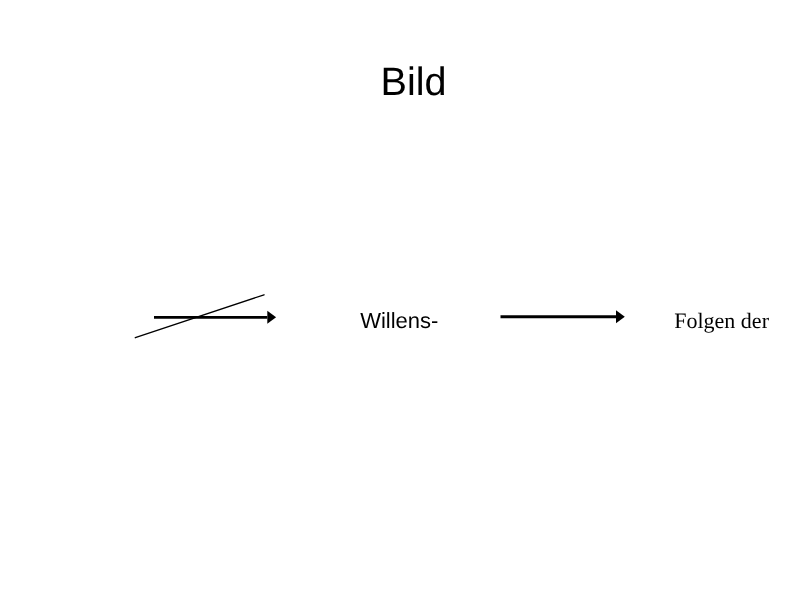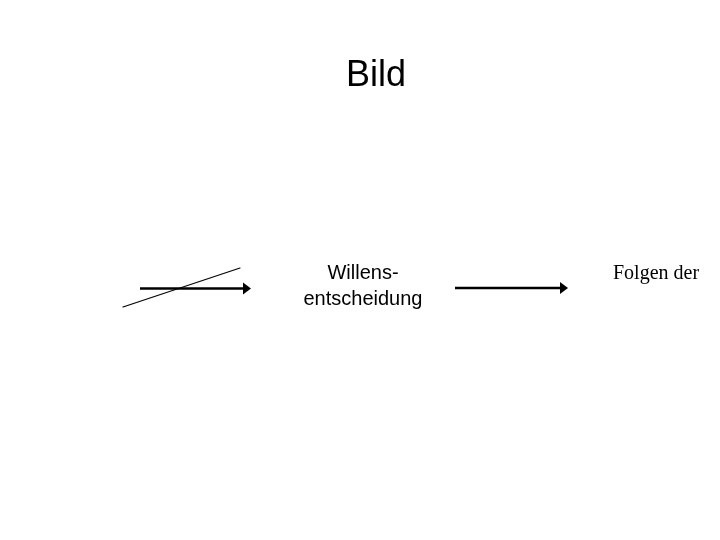--- a/index.html
+++ b/index.html
@@ -36,20 +36,21 @@
     position: absolute;
     text-align: center;
     font-size: 20px;
     line-height: 26px;
     font-weight: 400;
     color: #000000;
   }
   .flow-label .line {
     display: block;
     white-space: pre;
+    margin-top: 20px;
   }
   #label-willensentscheidung {
     left: 278px;
     top: 259px;
     width: 170px;
   }
   #label-folgen-der-handlung {
     left: 586px;
     top: 259px;
     width: 140px;
@@ -90,21 +91,20 @@
       </g>
       <g>
         <line x1="28" y1="30.5" x2="131" y2="30.5" stroke="#000000" stroke-width="2.6" stroke-linecap="butt"></line>
         <polygon points="131,24.6 139,30.5 131,36.4" fill="#000000"></polygon>
       </g>
     </svg>
   </div>
 
   <div class="flow-label" id="label-willensentscheidung">
     <span class="line">Willens-</span>
-    <span class="line">entscheidung</span>
   </div>
 
   <div class="connector" id="connector-two">
     <svg width="130" height="32" viewBox="0 0 130 32" xmlns="http://www.w3.org/2000/svg">
       <g>
         <line x1="7" y1="16" x2="112" y2="16" stroke="#000000" stroke-width="2.6" stroke-linecap="butt"></line>
         <polygon points="112,10.1 120,16 112,21.9" fill="#000000"></polygon>
       </g>
     </svg>
   </div>

